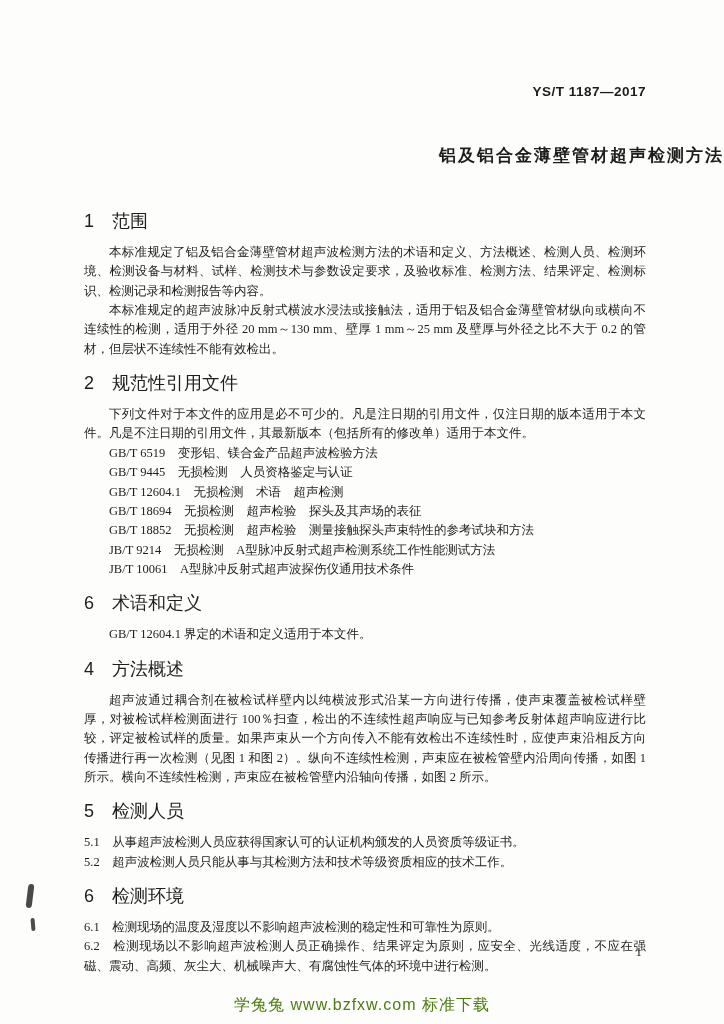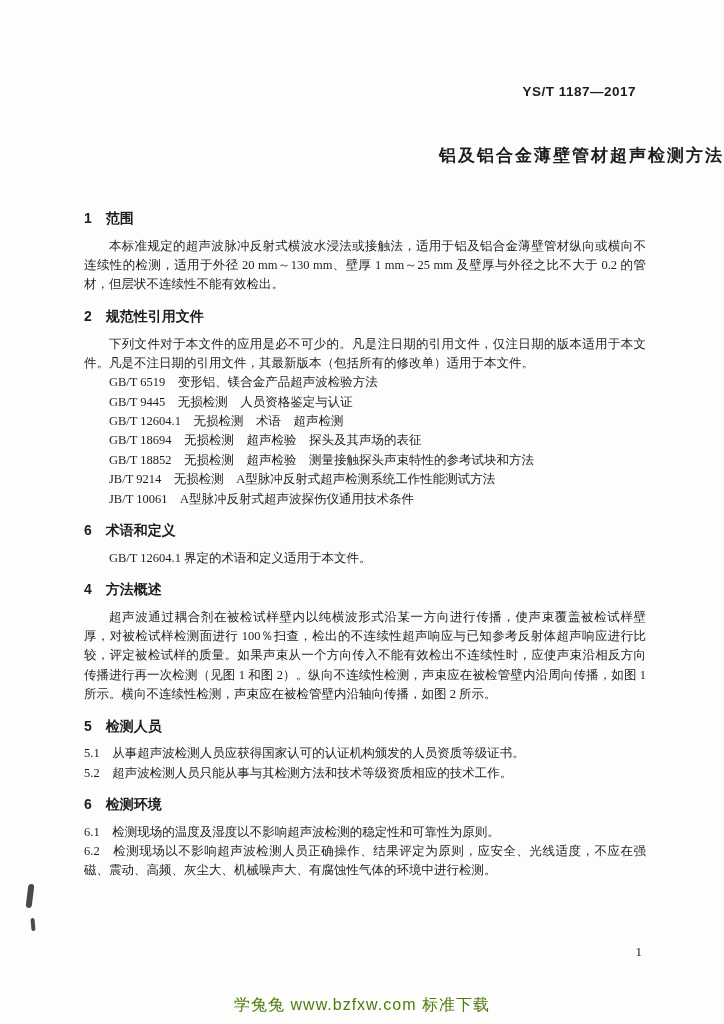--- a/index.html
+++ b/index.html
@@ -10,21 +10,21 @@
     height: 1024px;
     margin: 0 auto;
     background: #fdfdfb;
     font-family: "Liberation Serif", "DejaVu Serif", serif;
     color: #1d1d1d;
     overflow: hidden;
   }
   .doc-number {
     position: absolute;
     top: 84px;
-    right: 88px;
+    right: 78px;
     font-family: "Liberation Sans", "DejaVu Sans", sans-serif;
     font-size: 13.5px;
     font-weight: bold;
     letter-spacing: 0.5px;
   }
   .title {
     position: absolute;
     top: 144px;
     left: 0;
     width: 100%;
@@ -40,22 +40,22 @@
     top: 208px;
     left: 84px;
     width: 562px;
     font-size: 12.5px;
     line-height: 1.55;
     text-align: justify;
   }
   .sec-h {
     margin: 11px 0 7px 0;
     font-family: "Liberation Sans", "DejaVu Sans", sans-serif;
-    font-size: 14px;
-    font-weight: bold;
+    font-size: 18px;
+    font-weight: normal;
   }
   .sec:first-child .sec-h { margin-top: 0; }
   .para { margin: 0; text-indent: 2em; }
   .ref  { margin: 0 0 0 2em; text-align: left; }
   .clause { margin: 0; }
   .page-number {
     position: absolute;
     right: 82px;
     bottom: 64px;
     font-size: 13px;
@@ -81,20 +81,21 @@
 <div class="page" style="background: rgb(253, 253, 251); color: rgb(29, 29, 29);">
 
   <div class="doc-number">YS/T 1187—2017</div>
 
   <h1 class="title">铝及铝合金薄壁管材超声检测方法</h1>
 
   <div class="content">
 
     <section class="sec">
       <h2 class="sec-h">1　范围</h2>
+      <p class="para">本标准规定了铝及铝合金薄壁管材超声波检测方法的术语和定义、方法概述、检测人员、检测环境、检测设备与材料、试样、检测技术与参数设定要求，及验收标准、检测方法、结果评定、检测标识、检测记录和检测报告等内容。</p>
       <p class="para">本标准规定的超声波脉冲反射式横波水浸法或接触法，适用于铝及铝合金薄壁管材纵向或横向不连续性的检测，适用于外径 20 mm～130 mm、壁厚 1 mm～25 mm 及壁厚与外径之比不大于 0.2 的管材，但层状不连续性不能有效检出。</p>
     </section>
 
     <section class="sec">
       <h2 class="sec-h">2　规范性引用文件</h2>
       <p class="para">下列文件对于本文件的应用是必不可少的。凡是注日期的引用文件，仅注日期的版本适用于本文件。凡是不注日期的引用文件，其最新版本（包括所有的修改单）适用于本文件。</p>
       <p class="ref">GB/T 6519　变形铝、镁合金产品超声波检验方法</p>
       <p class="ref">GB/T 9445　无损检测　人员资格鉴定与认证</p>
       <p class="ref">GB/T 12604.1　无损检测　术语　超声检测</p>
       <p class="ref">GB/T 18694　无损检测　超声检验　探头及其声场的表征</p>

